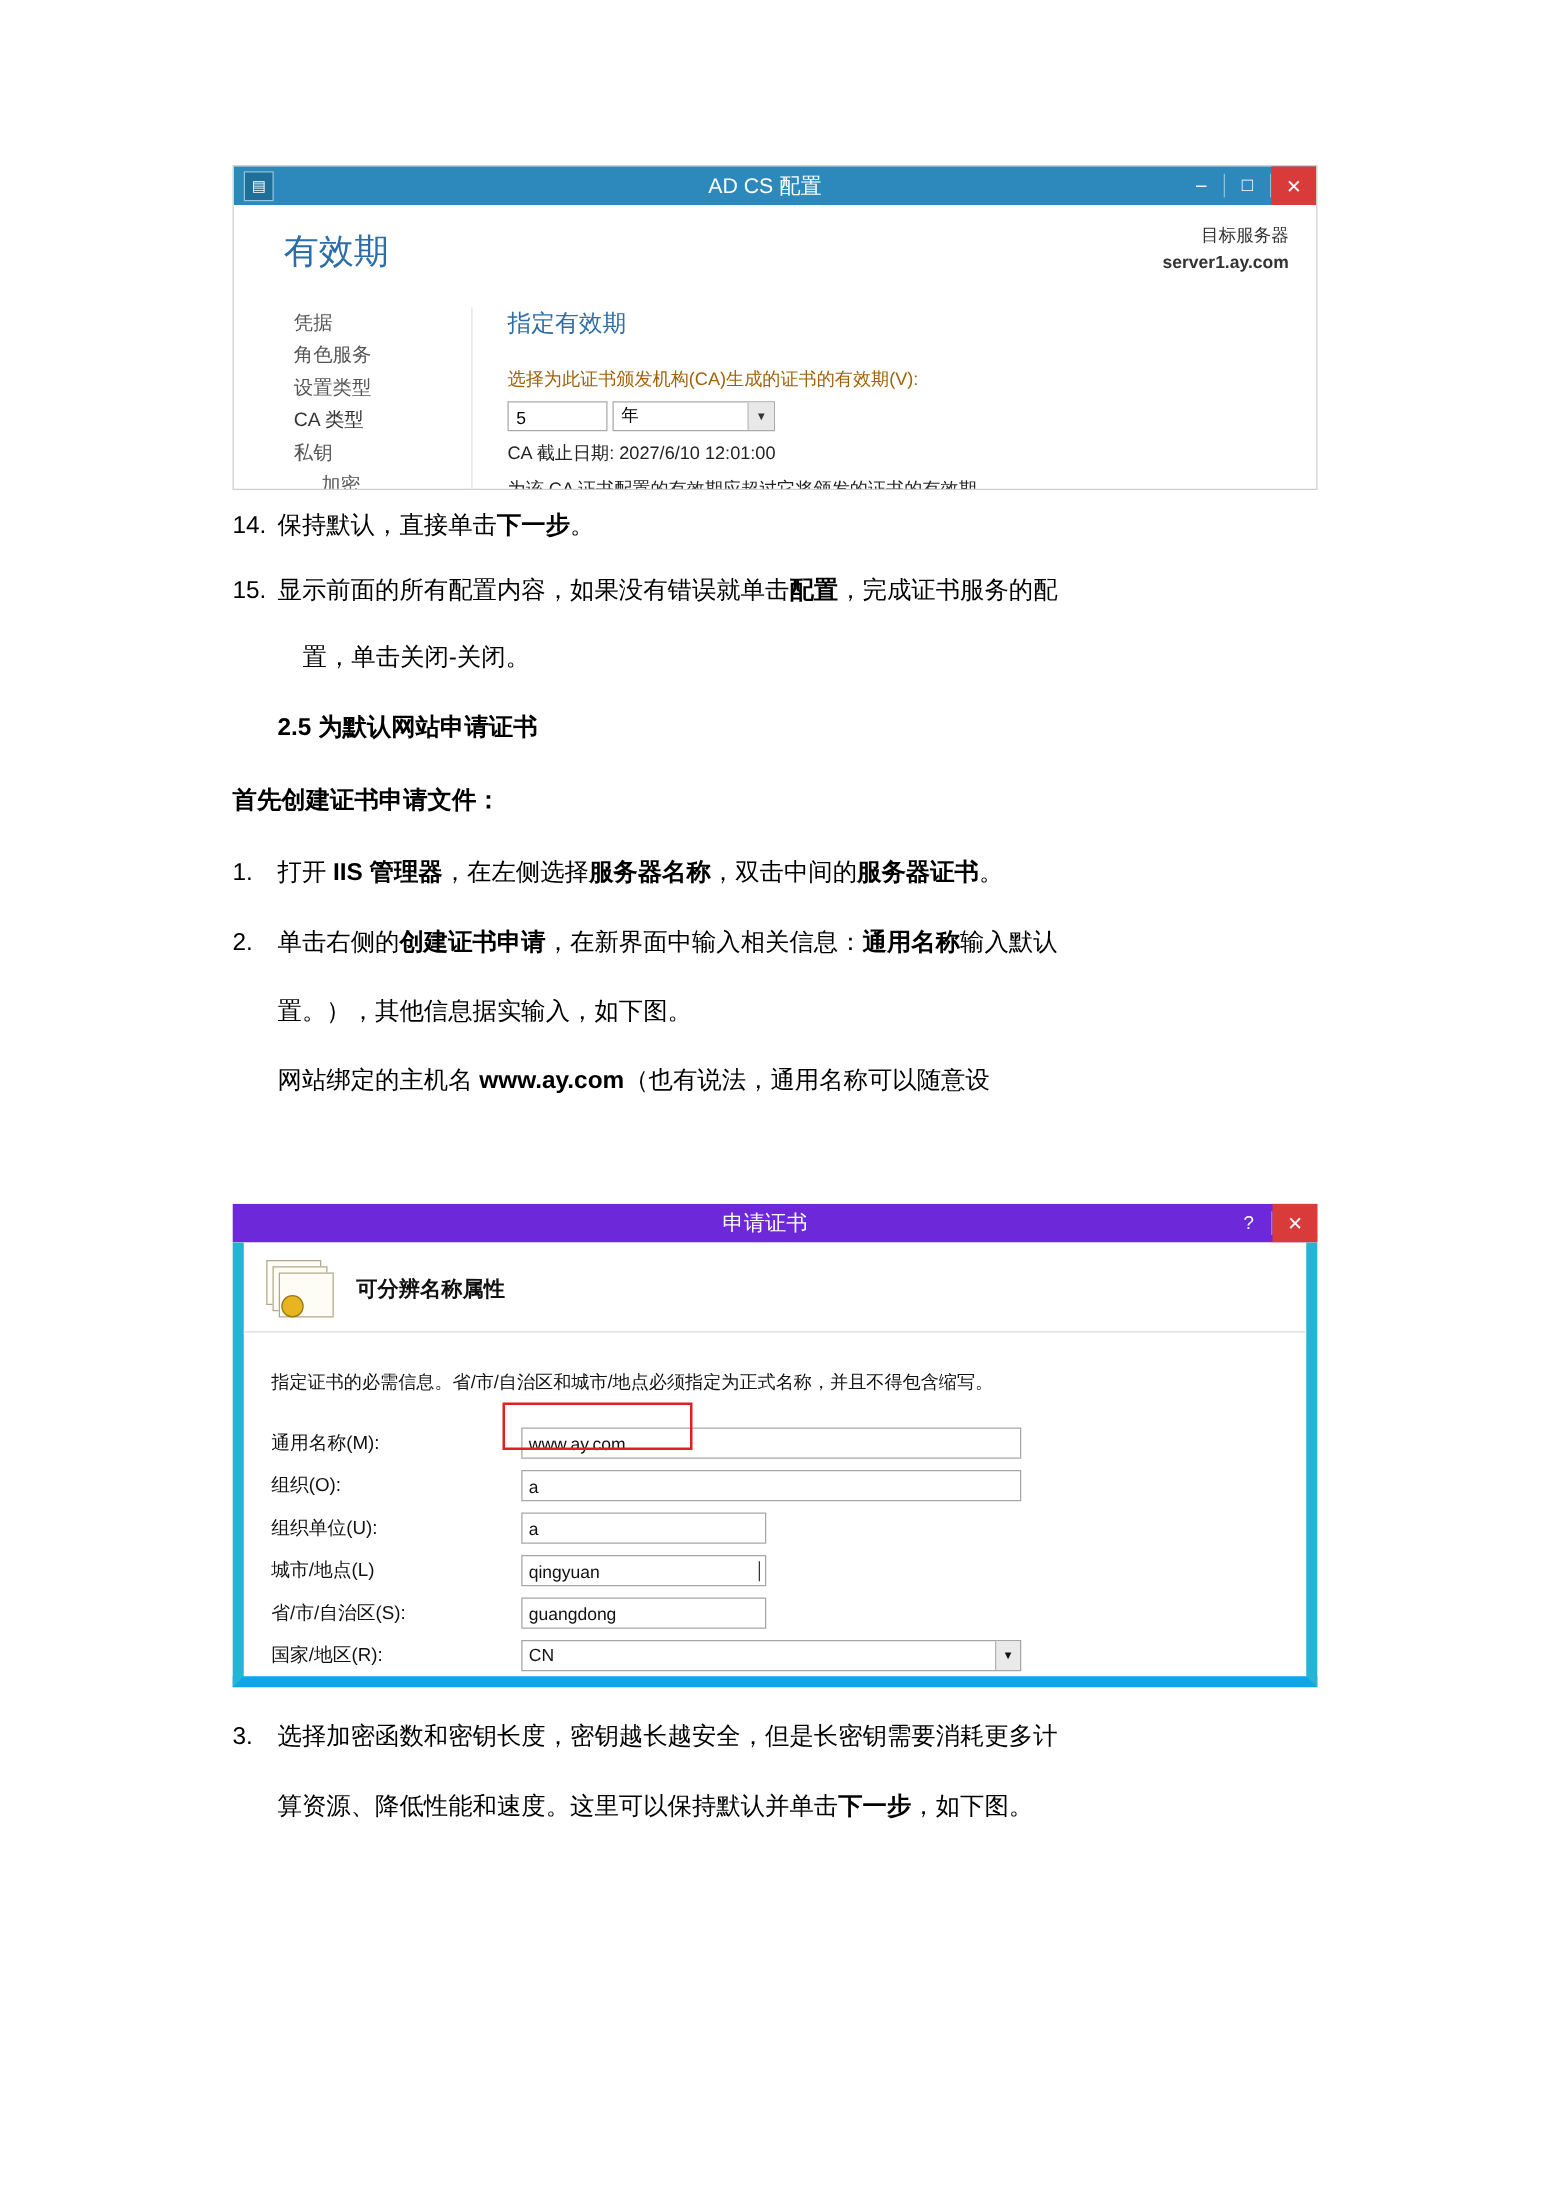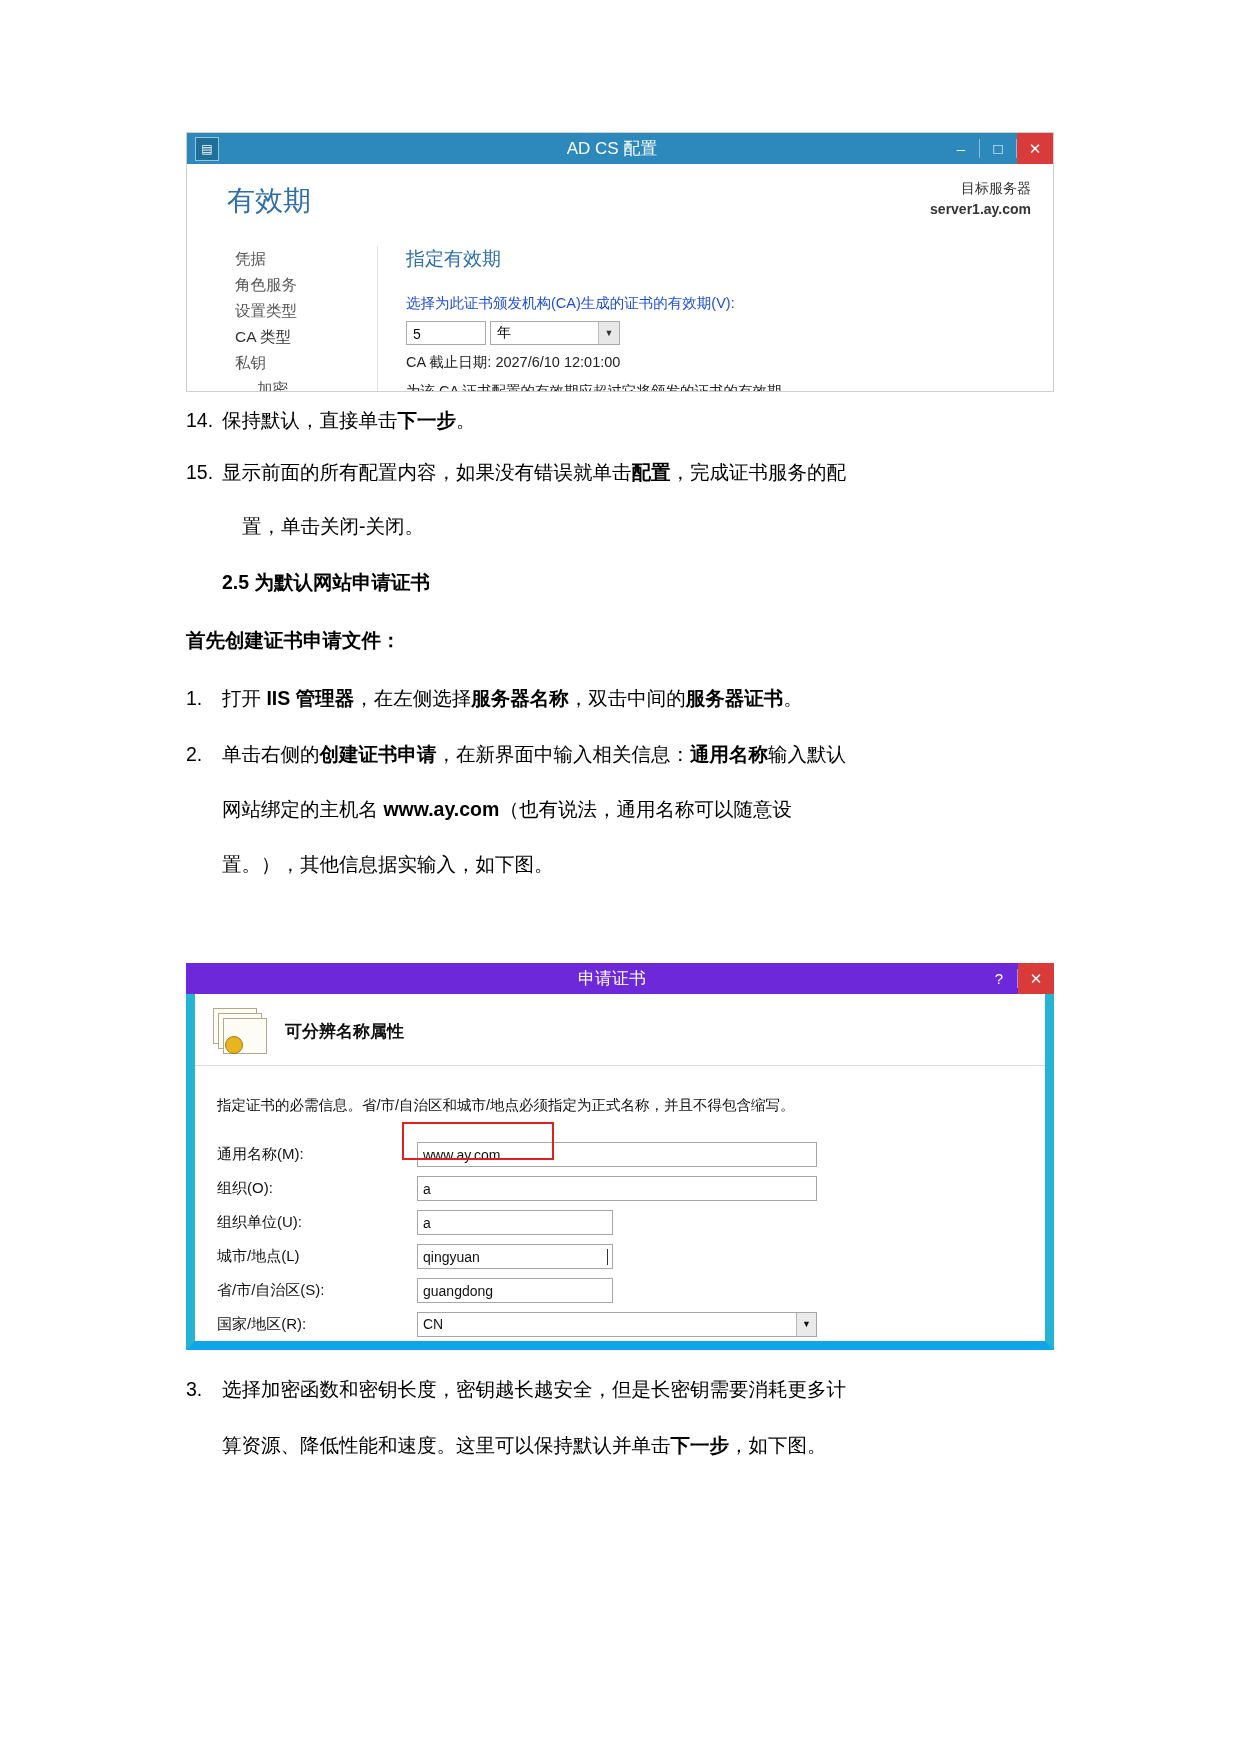--- a/index.html
+++ b/index.html
@@ -140,21 +140,21 @@
     padding-left: 28px;
   }
   .w1-main h3 {
     margin: 0 0 22px 0;
     font-size: 19px;
     font-weight: normal;
     color: #2d6ea8;
   }
   .w1-main .lbl {
     font-size: 14.5px;
-    color: #1d4ed8;
+    color: #a16207;
     margin-bottom: 8px;
   }
   .valrow { display: flex; align-items: stretch; }
   .txtbox {
     width: 80px;
     height: 24px;
     border: 1px solid #aaa;
     background: #fff;
     font-size: 14px;
     line-height: 24px;
@@ -385,25 +385,25 @@
     <div class="para" style="margin-top: 28px;">
       <span class="num">1.</span>
       <span class="txt"><span>打开 </span><span class="b">IIS 管理器</span><span>，在左侧选择</span><span class="b">服务器名称</span><span>，双击中间的</span><span class="b">服务器证书</span><span>。</span></span>
     </div>
     <div class="para" style="margin-top: 26px;">
       <span class="num">2.</span>
       <span class="txt"><span>单击右侧的</span><span class="b">创建证书申请</span><span>，在新界面中输入相关信息：</span><span class="b">通用名称</span><span>输入默认</span></span>
     </div>
     <div class="para" style="margin-top: 25px;">
       <span class="num"></span>
+      <span class="txt">置。），其他信息据实输入，如下图。</span>
+    </div>
+    <div class="para" style="margin-top: 25px;">
+      <span class="num"></span>
       <span class="txt"><span>网站绑定的主机名 </span><span class="b">www.ay.com</span><span>（也有说法，通用名称可以随意设</span></span>
-    </div>
-    <div class="para" style="margin-top: 25px;">
-      <span class="num"></span>
-      <span class="txt">置。），其他信息据实输入，如下图。</span>
     </div>
   </div>
 
   <div class="win win2">
     <div class="titlebar cyan">
       <div class="tb-title">申请证书</div>
       <div class="tb-btns">
         <div class="tb-btn">?</div>
         <div class="tb-sep"></div>
         <div class="tb-btn close">✕</div>

